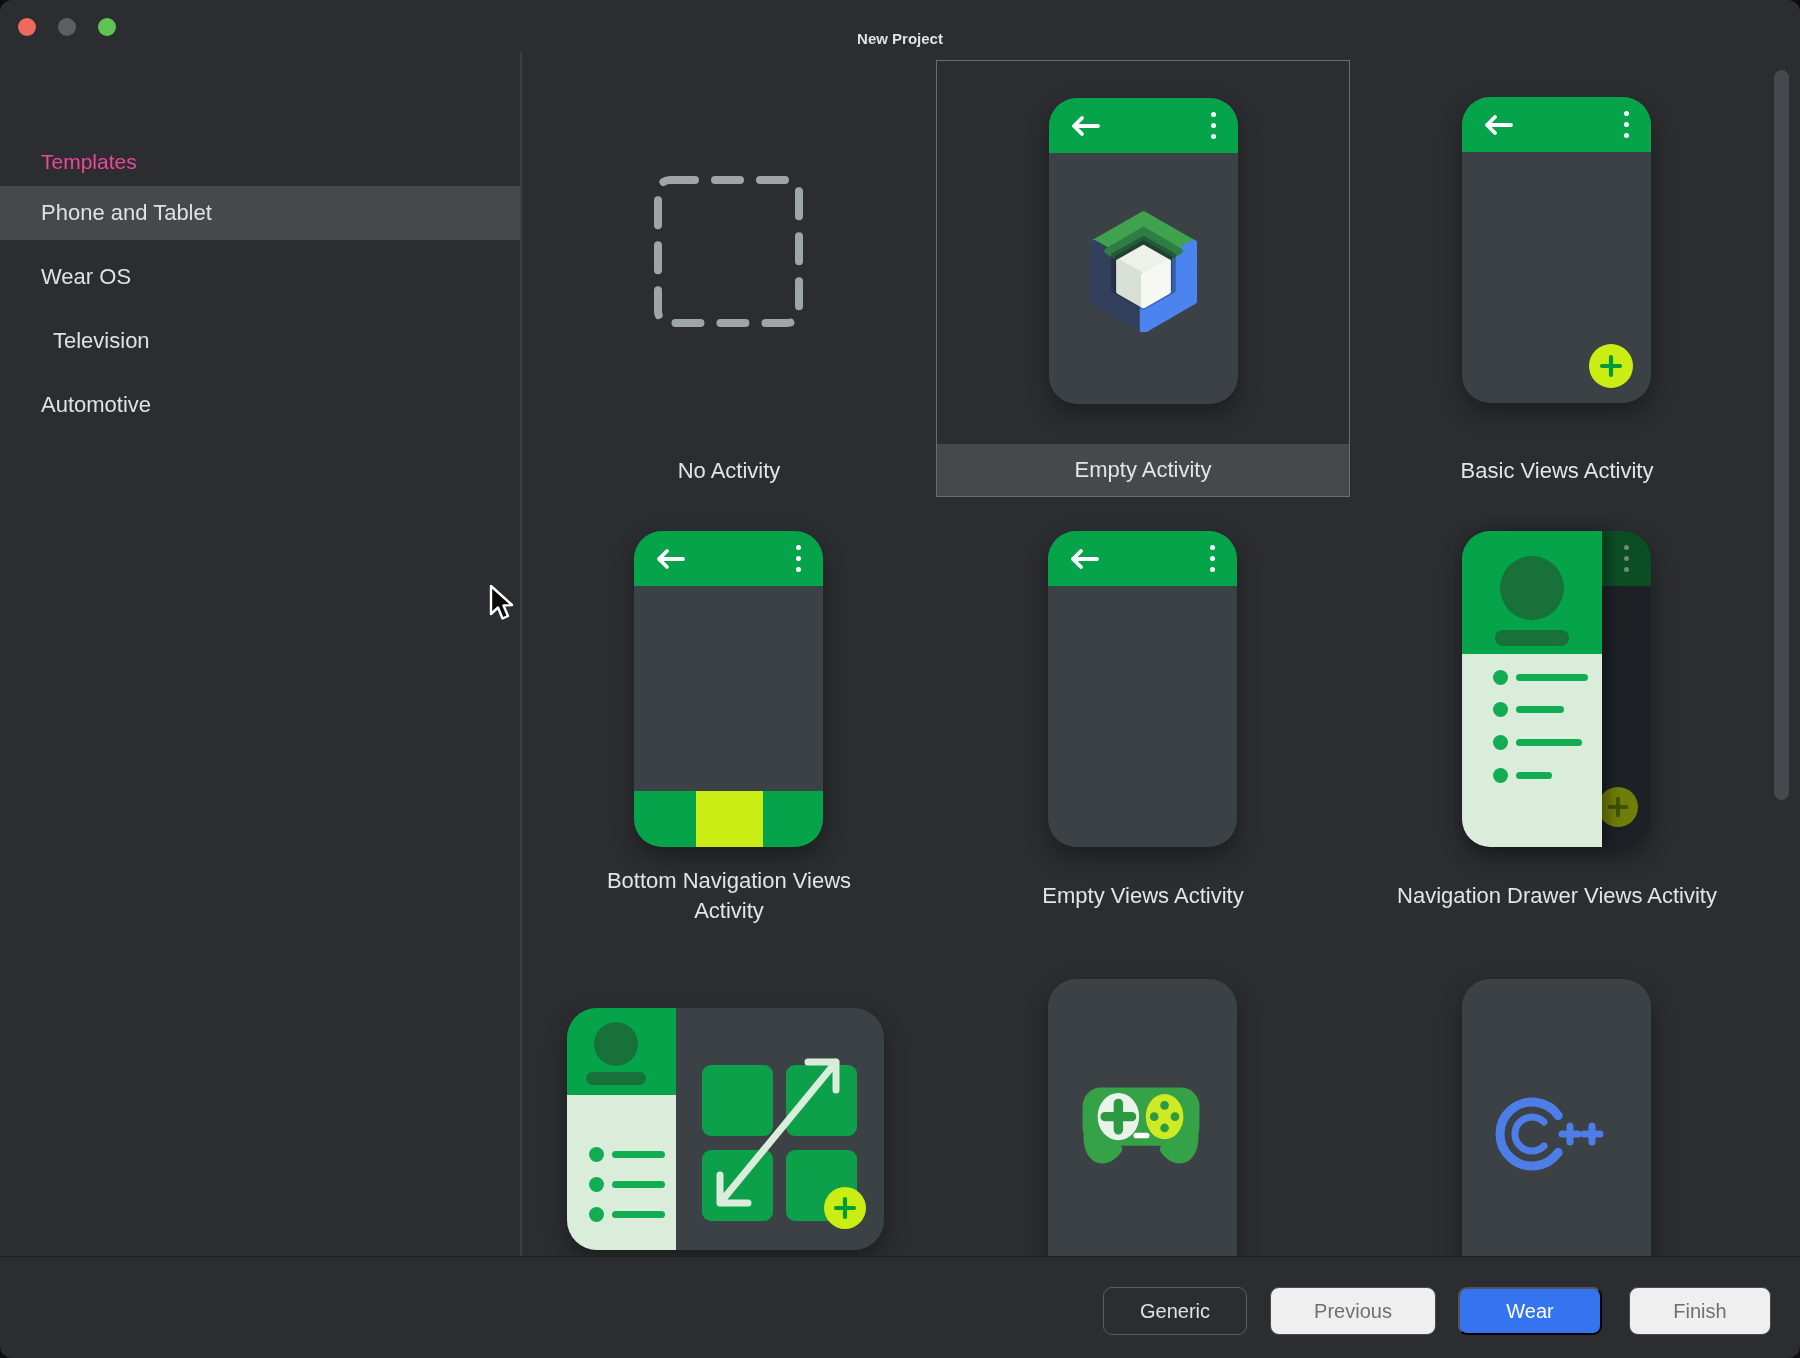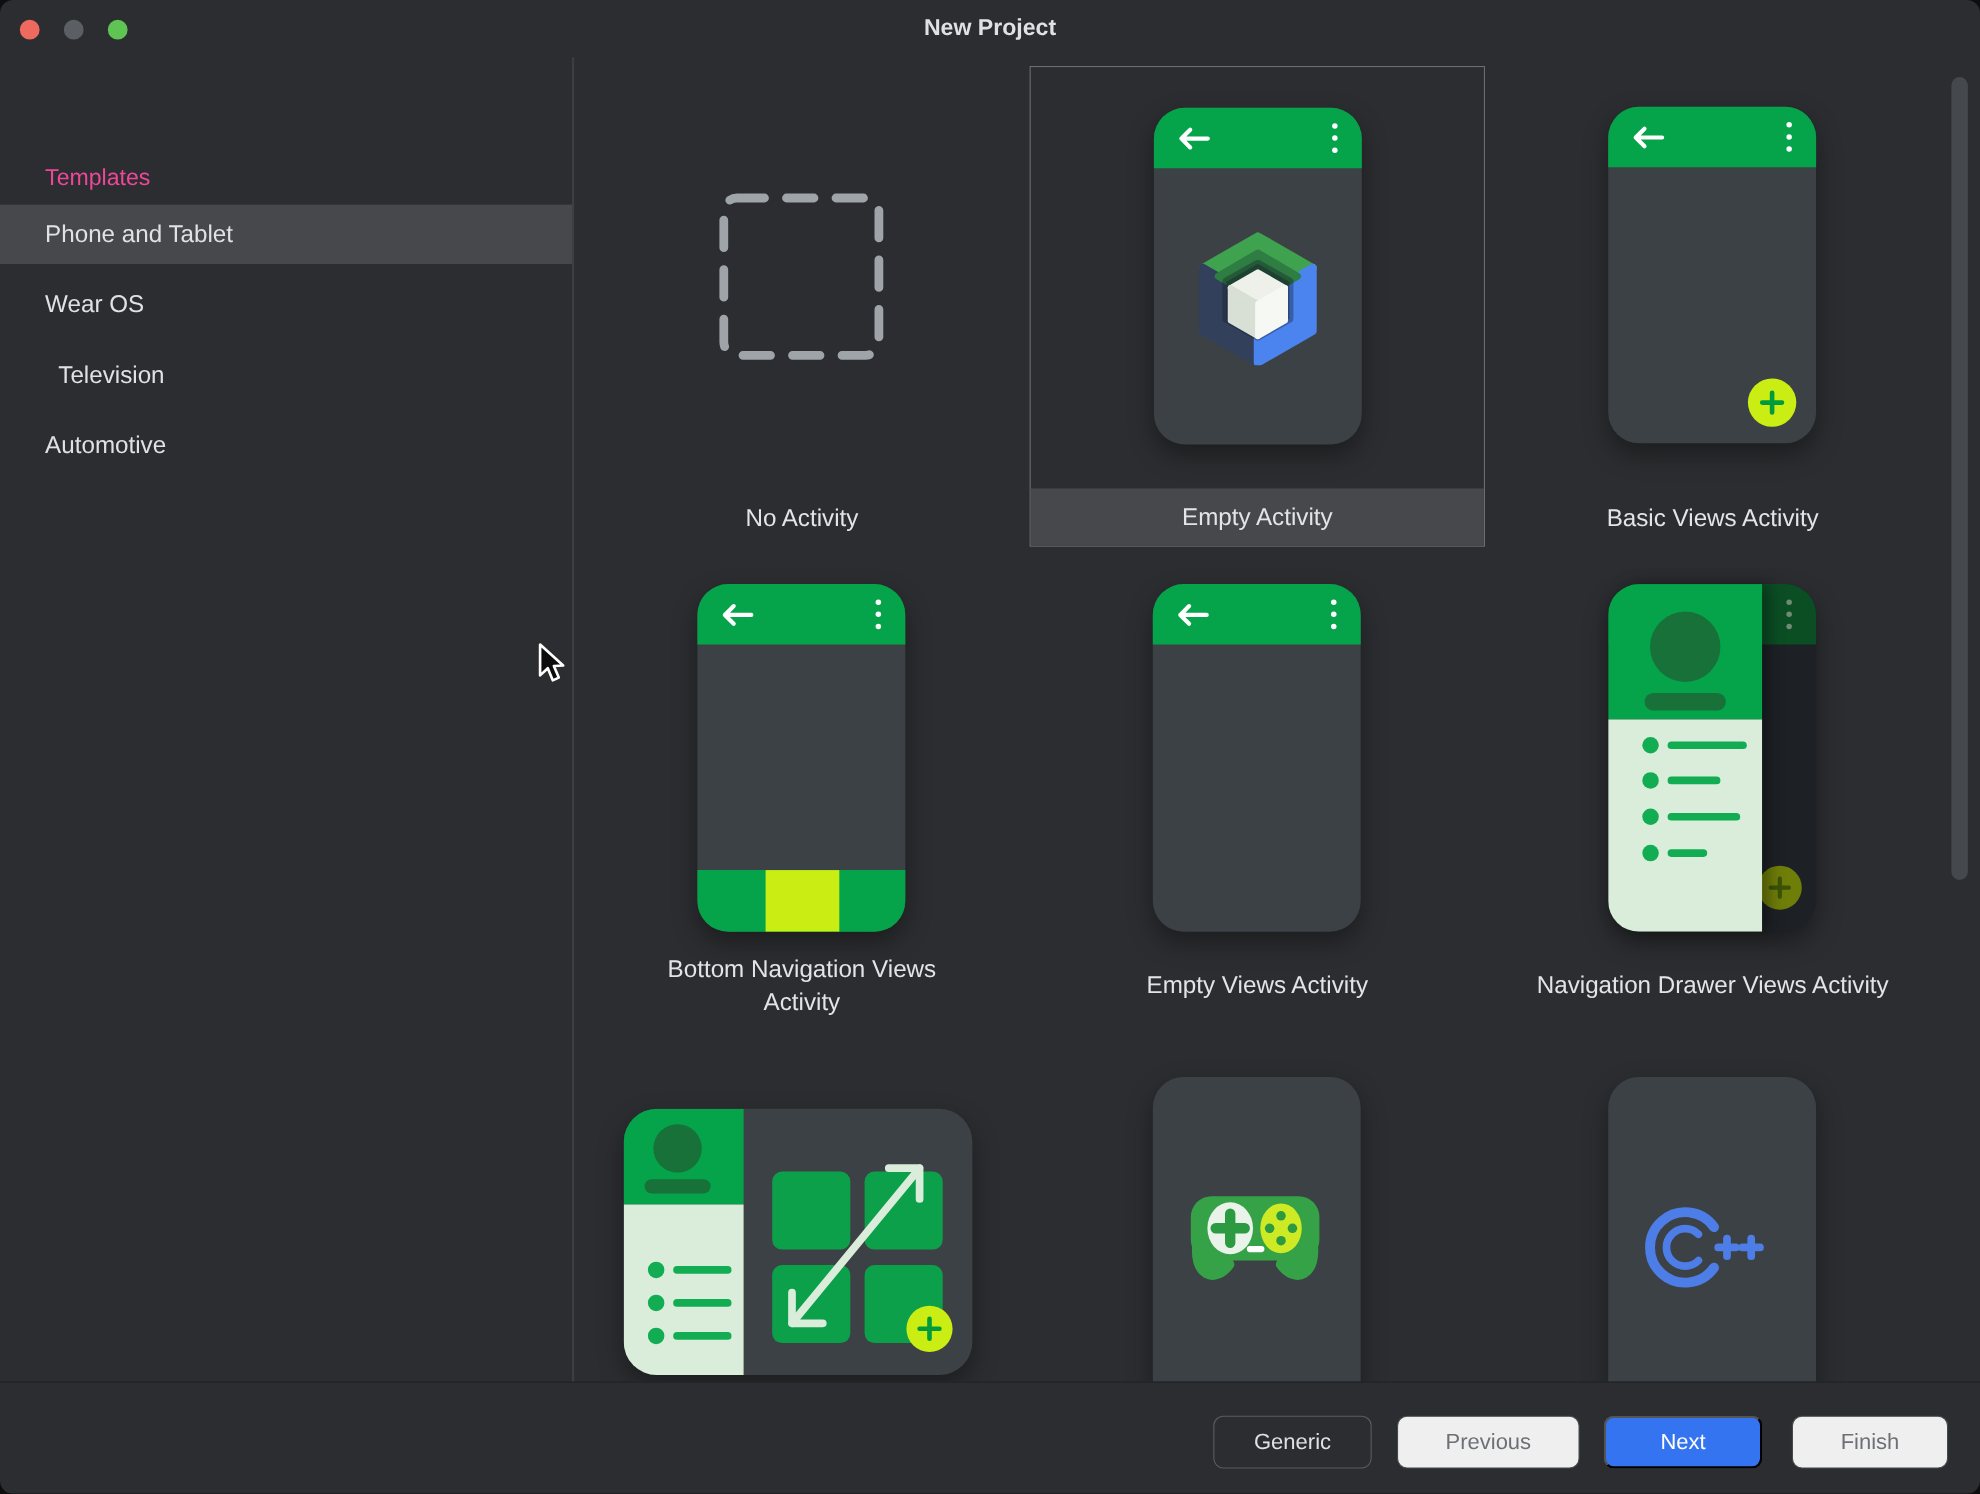--- a/index.html
+++ b/index.html
@@ -5,21 +5,21 @@
   html,body{margin:0;padding:0;background:#0e0e10;font-family:"Liberation Sans",sans-serif;}
   #window{position:relative;width:1800px;height:1358px;background:#2b2d30;border-radius:12px;overflow:hidden;color:#dfe1e5;}
 
   
   .titlebar{position:absolute;left:0;top:0;width:100%;height:52px;}
   .lights{position:absolute;left:18px;top:18px;display:flex;gap:22px;}
   .light{width:18px;height:18px;border-radius:50%;}
   .light.red{background:#ee6a5f;}
   .light.yellow{background:#5b5e62;}
   .light.green{background:#5fc454;}
-  .win-title{position:absolute;left:0;top:0;width:100%;height:52px;display:flex;align-items:center;justify-content:center;font-size:21px;font-weight:bold;color:#dfe1e5;text-align:center;}
+  .win-title{position:absolute;left:0;top:12px;width:100%;height:52px;display:flex;align-items:center;justify-content:center;font-size:15px;font-weight:bold;color:#dfe1e5;text-align:center;}
 
   
   .sidebar{position:absolute;left:0;top:52px;width:520px;height:1204px;}
   .sb-header{position:absolute;left:41px;top:98px;font-size:21px;color:#ec4899;}
   .sb-item{position:absolute;left:0;width:520px;height:54px;display:flex;align-items:center;padding-left:41px;box-sizing:border-box;font-size:22px;color:#dfe1e5;cursor:default;}
   .sb-item.selected{background:#46484b;}
   .v-divider{position:absolute;left:520px;top:52px;width:2px;height:1204px;background:#3c3e42;}
 
   
   .content{position:absolute;left:521px;top:52px;width:1279px;height:1204px;overflow:hidden;}
@@ -310,21 +310,21 @@
         </svg>
       </div>
     </div>
 
     <div class="scroll-thumb"></div>
   </div>
 
   <div class="footer">
     <button class="btn outline" style="left:1103px;width:144px;">Generic</button>
     <button class="btn disabled" style="left:1270px;width:166px;">Previous</button>
-    <button class="btn primary" style="left:1458px;width:144px;">Next</button>
+    <button class="btn primary" style="left:1458px;width:144px;">Wear</button>
     <button class="btn disabled" style="left:1629px;width:142px;">Finish</button>
   </div>
 
   <svg width="30" height="40" style="position:absolute;left:488px;top:584px;" viewBox="0 0 30 40">
     <path d="M3 2 L3 30 L10 23.5 L14.5 34.5 L20 32 L15.5 21.5 L24 21 Z" fill="#0c0c0c" stroke="#ffffff" stroke-width="2.4" stroke-linejoin="round"></path>
   </svg>
 
 </div>
 
 </body></html>

